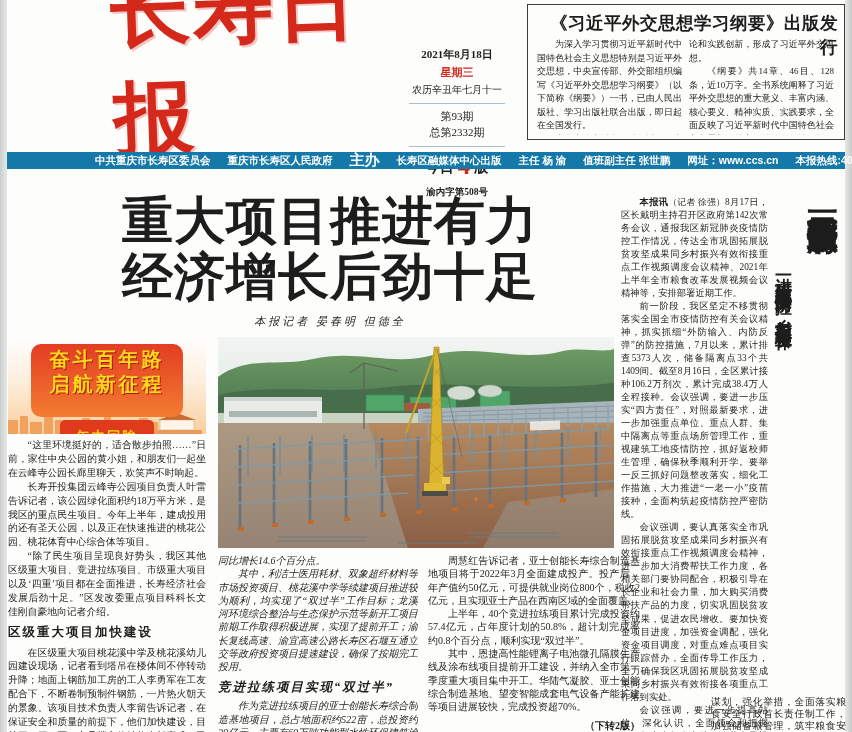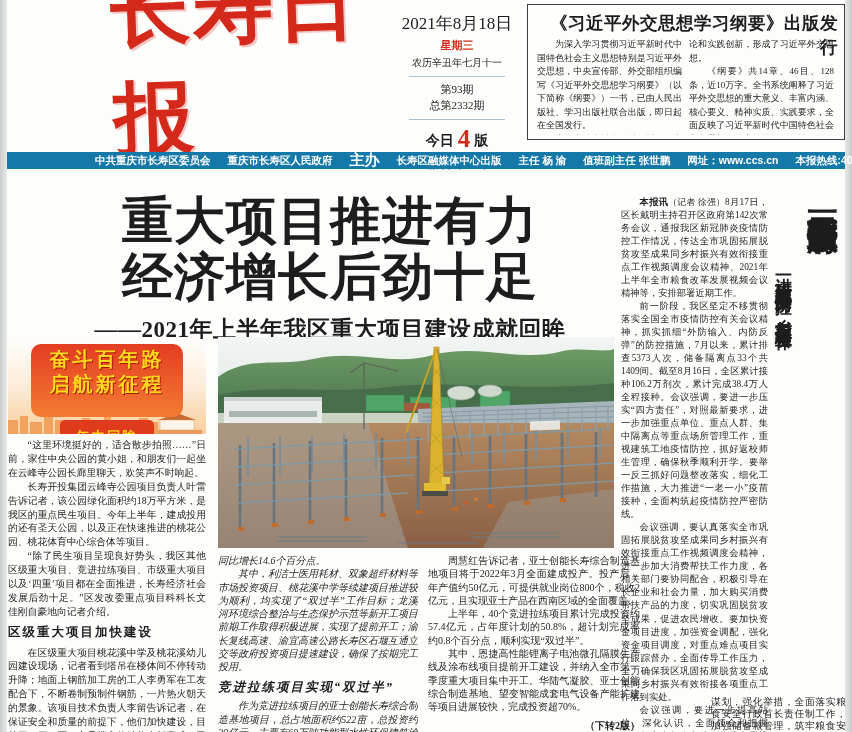--- a/index.html
+++ b/index.html
@@ -9,21 +9,21 @@
   .edge.left{left:0;background:linear-gradient(90deg,#c9cecd,#e8eae9);}
   .edge.right{right:0;background:linear-gradient(90deg,#e6e8e7,#c6cbca);}
 
   
   .logo{position:absolute;left:112px;top:0px;width:312px;height:122px;display:flex;align-items:center;
         justify-content:center;font-size:80px;font-weight:bold;color:#d3281a;letter-spacing:3px;
         transform:rotate(-2deg);text-shadow:2px 2px 0 rgba(211,40,26,.25);}
   .slogan{position:absolute;left:98px;top:127px;width:334px;text-align:center;font-size:17px;
         color:#b4b6b5;letter-spacing:6px;font-family:"Liberation Sans",sans-serif;}
   .dateblock{position:absolute;left:393px;top:12px;width:128px;text-align:center;}
-  .db-date{font-size:17px;font-weight:normal;}
+  .db-date{font-size:11px;font-weight:bold;margin-top:35px;}
   .db-week{font-size:11px;font-weight:bold;color:#d3281a;margin-top:3px;}
   .db-lunar{font-size:10px;margin-top:3px;}
   .db-hr{border:none;border-top:1px solid #a9c0cc;margin:6px 16px 5px;}
   .db-issue{font-size:11px;margin-top:1px;}
   .db-today{font-size:14px;font-weight:bold;margin-top:4px;}
   .db-today .num{font-size:25px;color:#d3281a;padding:0 4px;vertical-align:-2px;}
   .db-reg{font-size:9.5px;font-weight:bold;margin-top:6px;}
 
   .newsbox{position:absolute;left:527px;top:4px;width:316px;height:134px;border:1px solid #3c3c3c;background:#fdfdfb;}
   .newsbox h2{margin:6px 6px 3px;text-align:right;font-size:17.5px;letter-spacing:.5px;}
@@ -120,21 +120,20 @@
     <span class="it">长寿区融媒体中心出版</span>
     <span class="it">主任 杨 渝</span>
     <span class="it">值班副主任 张世鹏</span>
     <span class="it">网址：www.ccs.cn</span>
     <span class="it">本报热线:40241484</span>
   </div>
 
   <div class="headline">
     <div class="h1">重大项目推进有力</div>
     <div class="h1">经济增长后劲十足</div>
-    <div class="deck">——2021年上半年我区重大项目建设成就回眸</div>
     <div class="byline">本报记者 晏春明 但德全</div>
   </div>
 
   <div class="banner">
     <div class="banner-panel">
       <div class="banner-line">奋斗百年路</div>
       <div class="banner-line">启航新征程</div>
     </div>
     <div class="banner-badge">年中回眸</div>
     <svg class="skyline" viewBox="0 0 198 22" preserveAspectRatio="none">

